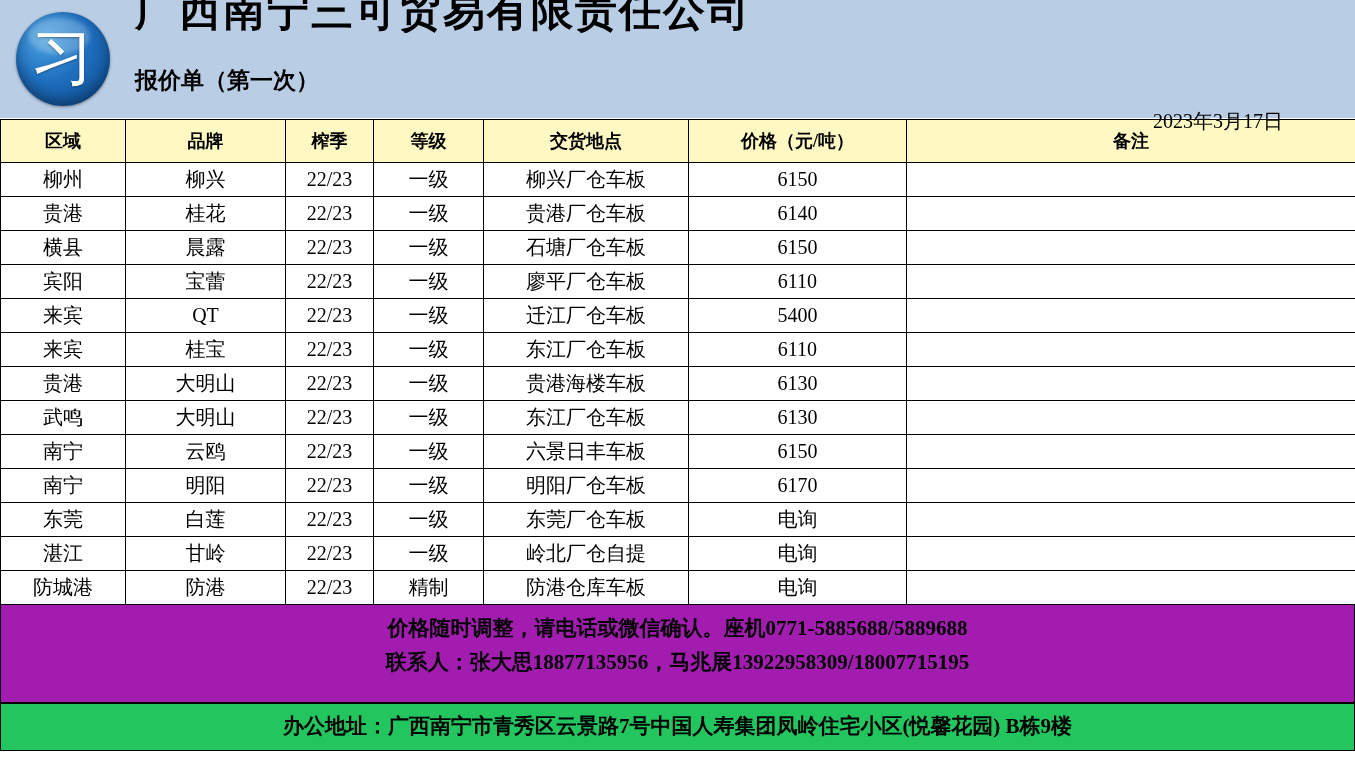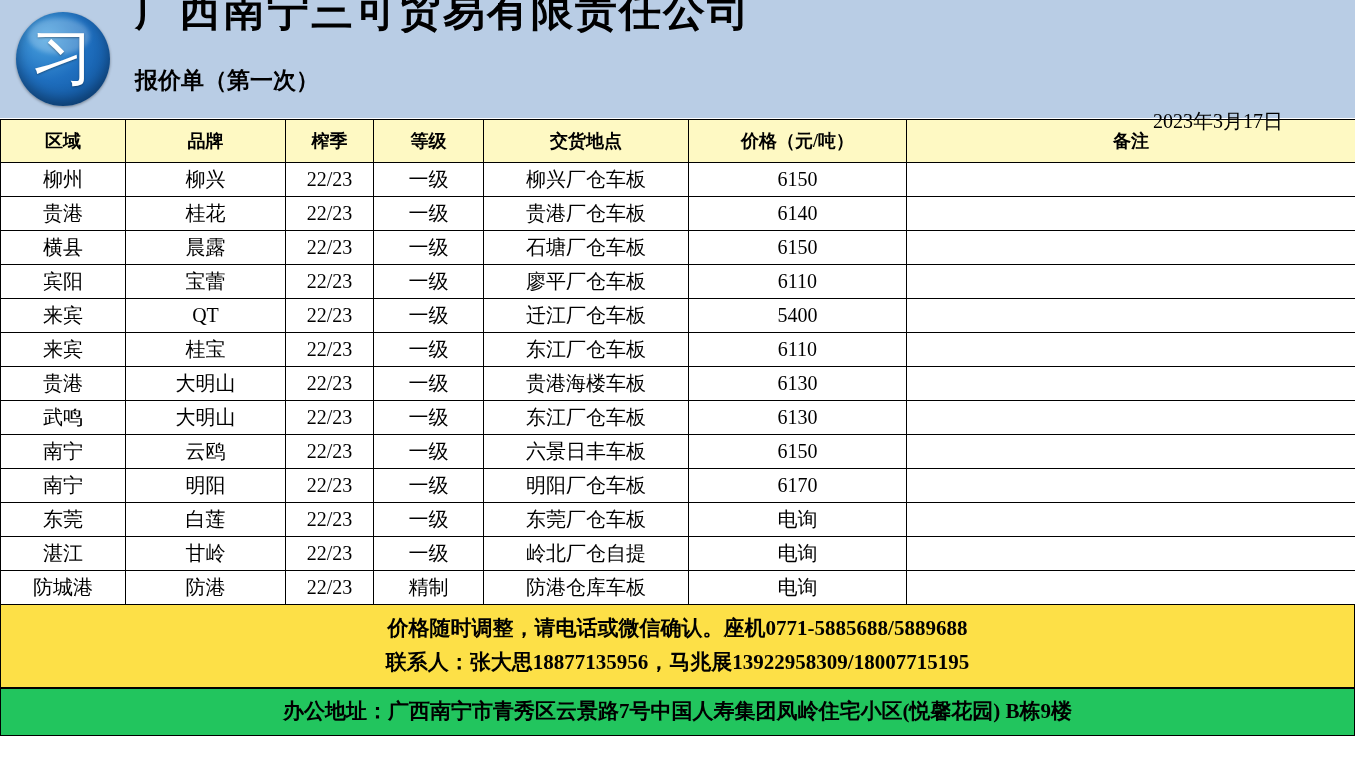--- a/index.html
+++ b/index.html
@@ -142,25 +142,25 @@
   .col-area    { width: 125px; }
   .col-brand   { width: 160px; }
   .col-season  { width: 88px; }
   .col-grade   { width: 110px; }
   .col-place   { width: 205px; }
   .col-price   { width: 218px; }
   .col-remark  { width: 449px; }
 
   
   .notes {
-    background: #fde047;
+    background: #a21caf;
     border-left: 1px solid #000000;
     border-right: 1px solid #000000;
     border-bottom: 1px solid #000000;
-    padding: 6px 0 8px 0;
+    padding: 6px 0 23px 0;
   }
   .note-line {
     text-align: center;
     font-size: 21px;
     font-weight: bold;
     color: #000000;
     line-height: 34px;
     white-space: nowrap;
   }
   .address-bar {

